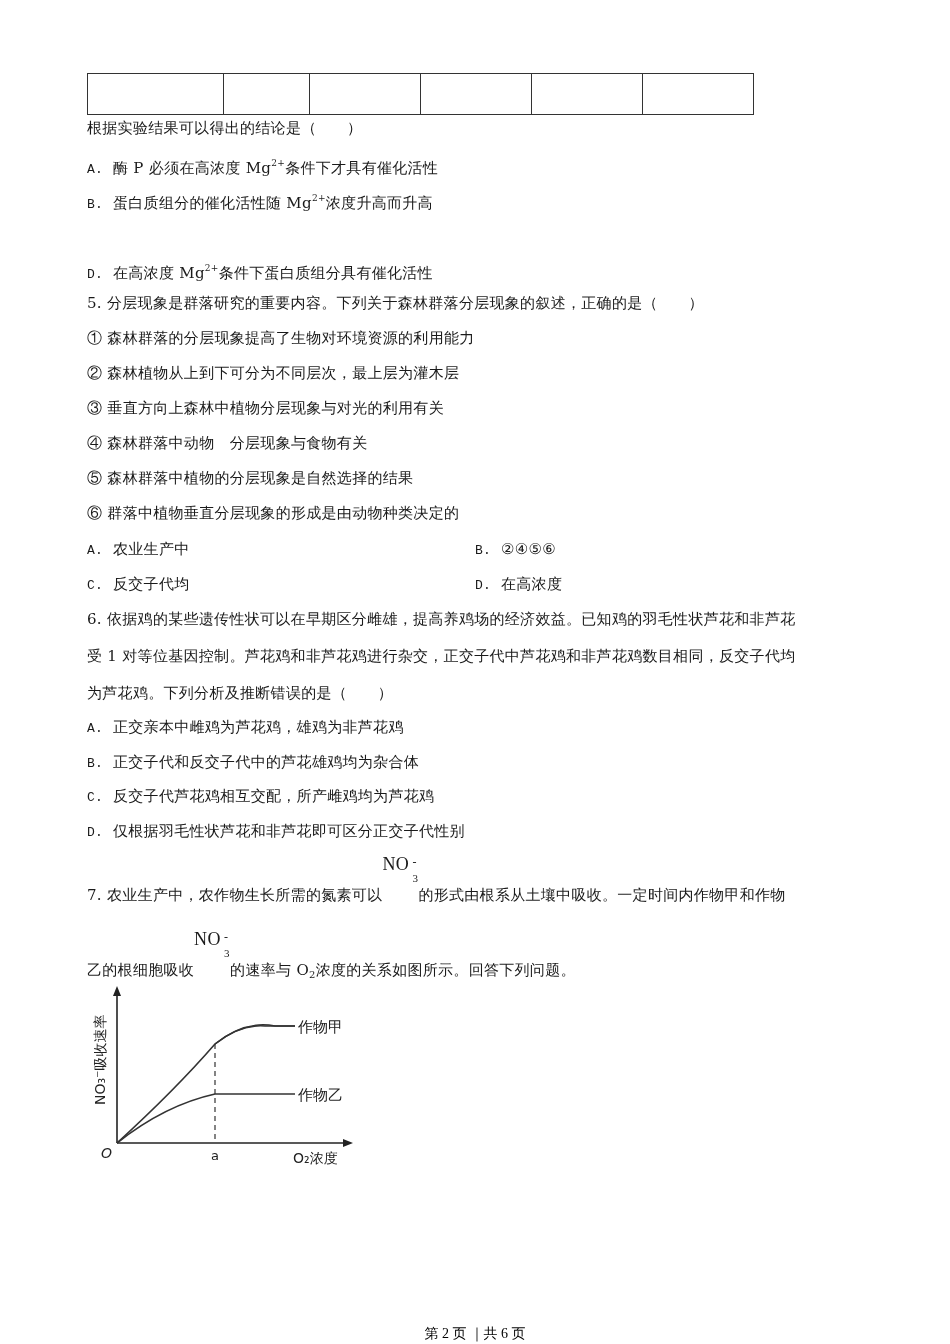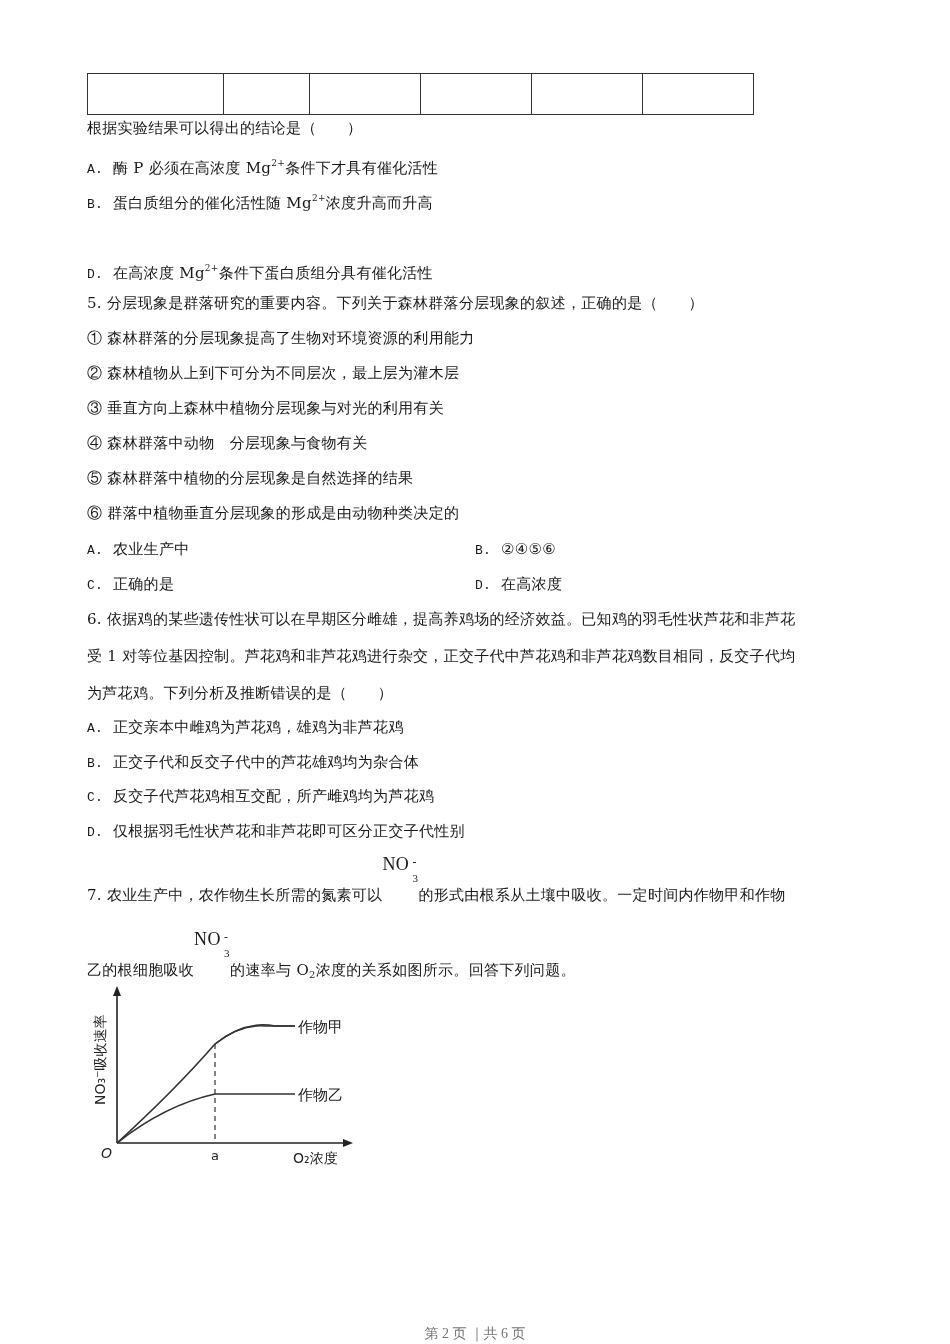--- a/index.html
+++ b/index.html
@@ -24,21 +24,21 @@
   .chem {
     display: inline-block; position: relative; width: 36px; height: 34px; vertical-align: -2px;
     font-family: "Liberation Serif", serif;
     text-align: right;
   }
   .chem .no { position: absolute; left: 0; top: -14px; font-size: 18px; }
   .chem .minus { position: absolute; left: 30px; top: -16px; font-size: 12px; }
   .chem .three { position: absolute; left: 30px; top: 0px; font-size: 11px; }
   .footer {
     position: absolute; top: 1325px; left: 0; width: 950px; text-align: center;
-    font-size: 14px; color: #737373; font-family: "Liberation Serif", serif;
+    font-size: 14px; color: #000000; font-family: "Liberation Serif", serif;
   }
   .chart { position: absolute; left: 85px; top: 980px; width: 290px; height: 200px; }
   .chart svg text { font-family: "DejaVu Sans", sans-serif; }
 </style>
 </head>
 <body>
 
 <div class="page">
 
   <table class="tbl">
@@ -73,21 +73,21 @@
   <div class="line" style="top:468px">⑤ 森林群落中植物的分层现象是自然选择的结果</div>
   <div class="line" style="top:503px">⑥ 群落中植物垂直分层现象的形成是由动物种类决定的</div>
 
   <div class="line" style="top:539px">
     <span class="opt-label">A.</span><span>农业生产中</span>
   </div>
   <div class="line" style="top:539px; left:475px">
     <span class="opt-label">B.</span><span>②④⑤⑥</span>
   </div>
   <div class="line" style="top:574px">
-    <span class="opt-label">C.</span><span>正确的是</span>
+    <span class="opt-label">C.</span><span>反交子代均</span>
   </div>
   <div class="line" style="top:574px; left:475px">
     <span class="opt-label">D.</span><span>在高浓度</span>
   </div>
 
   <div class="line" style="top:609px">6. 依据鸡的某些遗传性状可以在早期区分雌雄，提高养鸡场的经济效益。已知鸡的羽毛性状芦花和非芦花</div>
   <div class="line" style="top:646px">受 1 对等位基因控制。芦花鸡和非芦花鸡进行杂交，正交子代中芦花鸡和非芦花鸡数目相同，反交子代均</div>
   <div class="line" style="top:683px">为芦花鸡。下列分析及推断错误的是（　　）</div>
   <div class="line" style="top:717px">
     <span class="opt-label">A.</span><span>正交亲本中雌鸡为芦花鸡，雄鸡为非芦花鸡</span>

